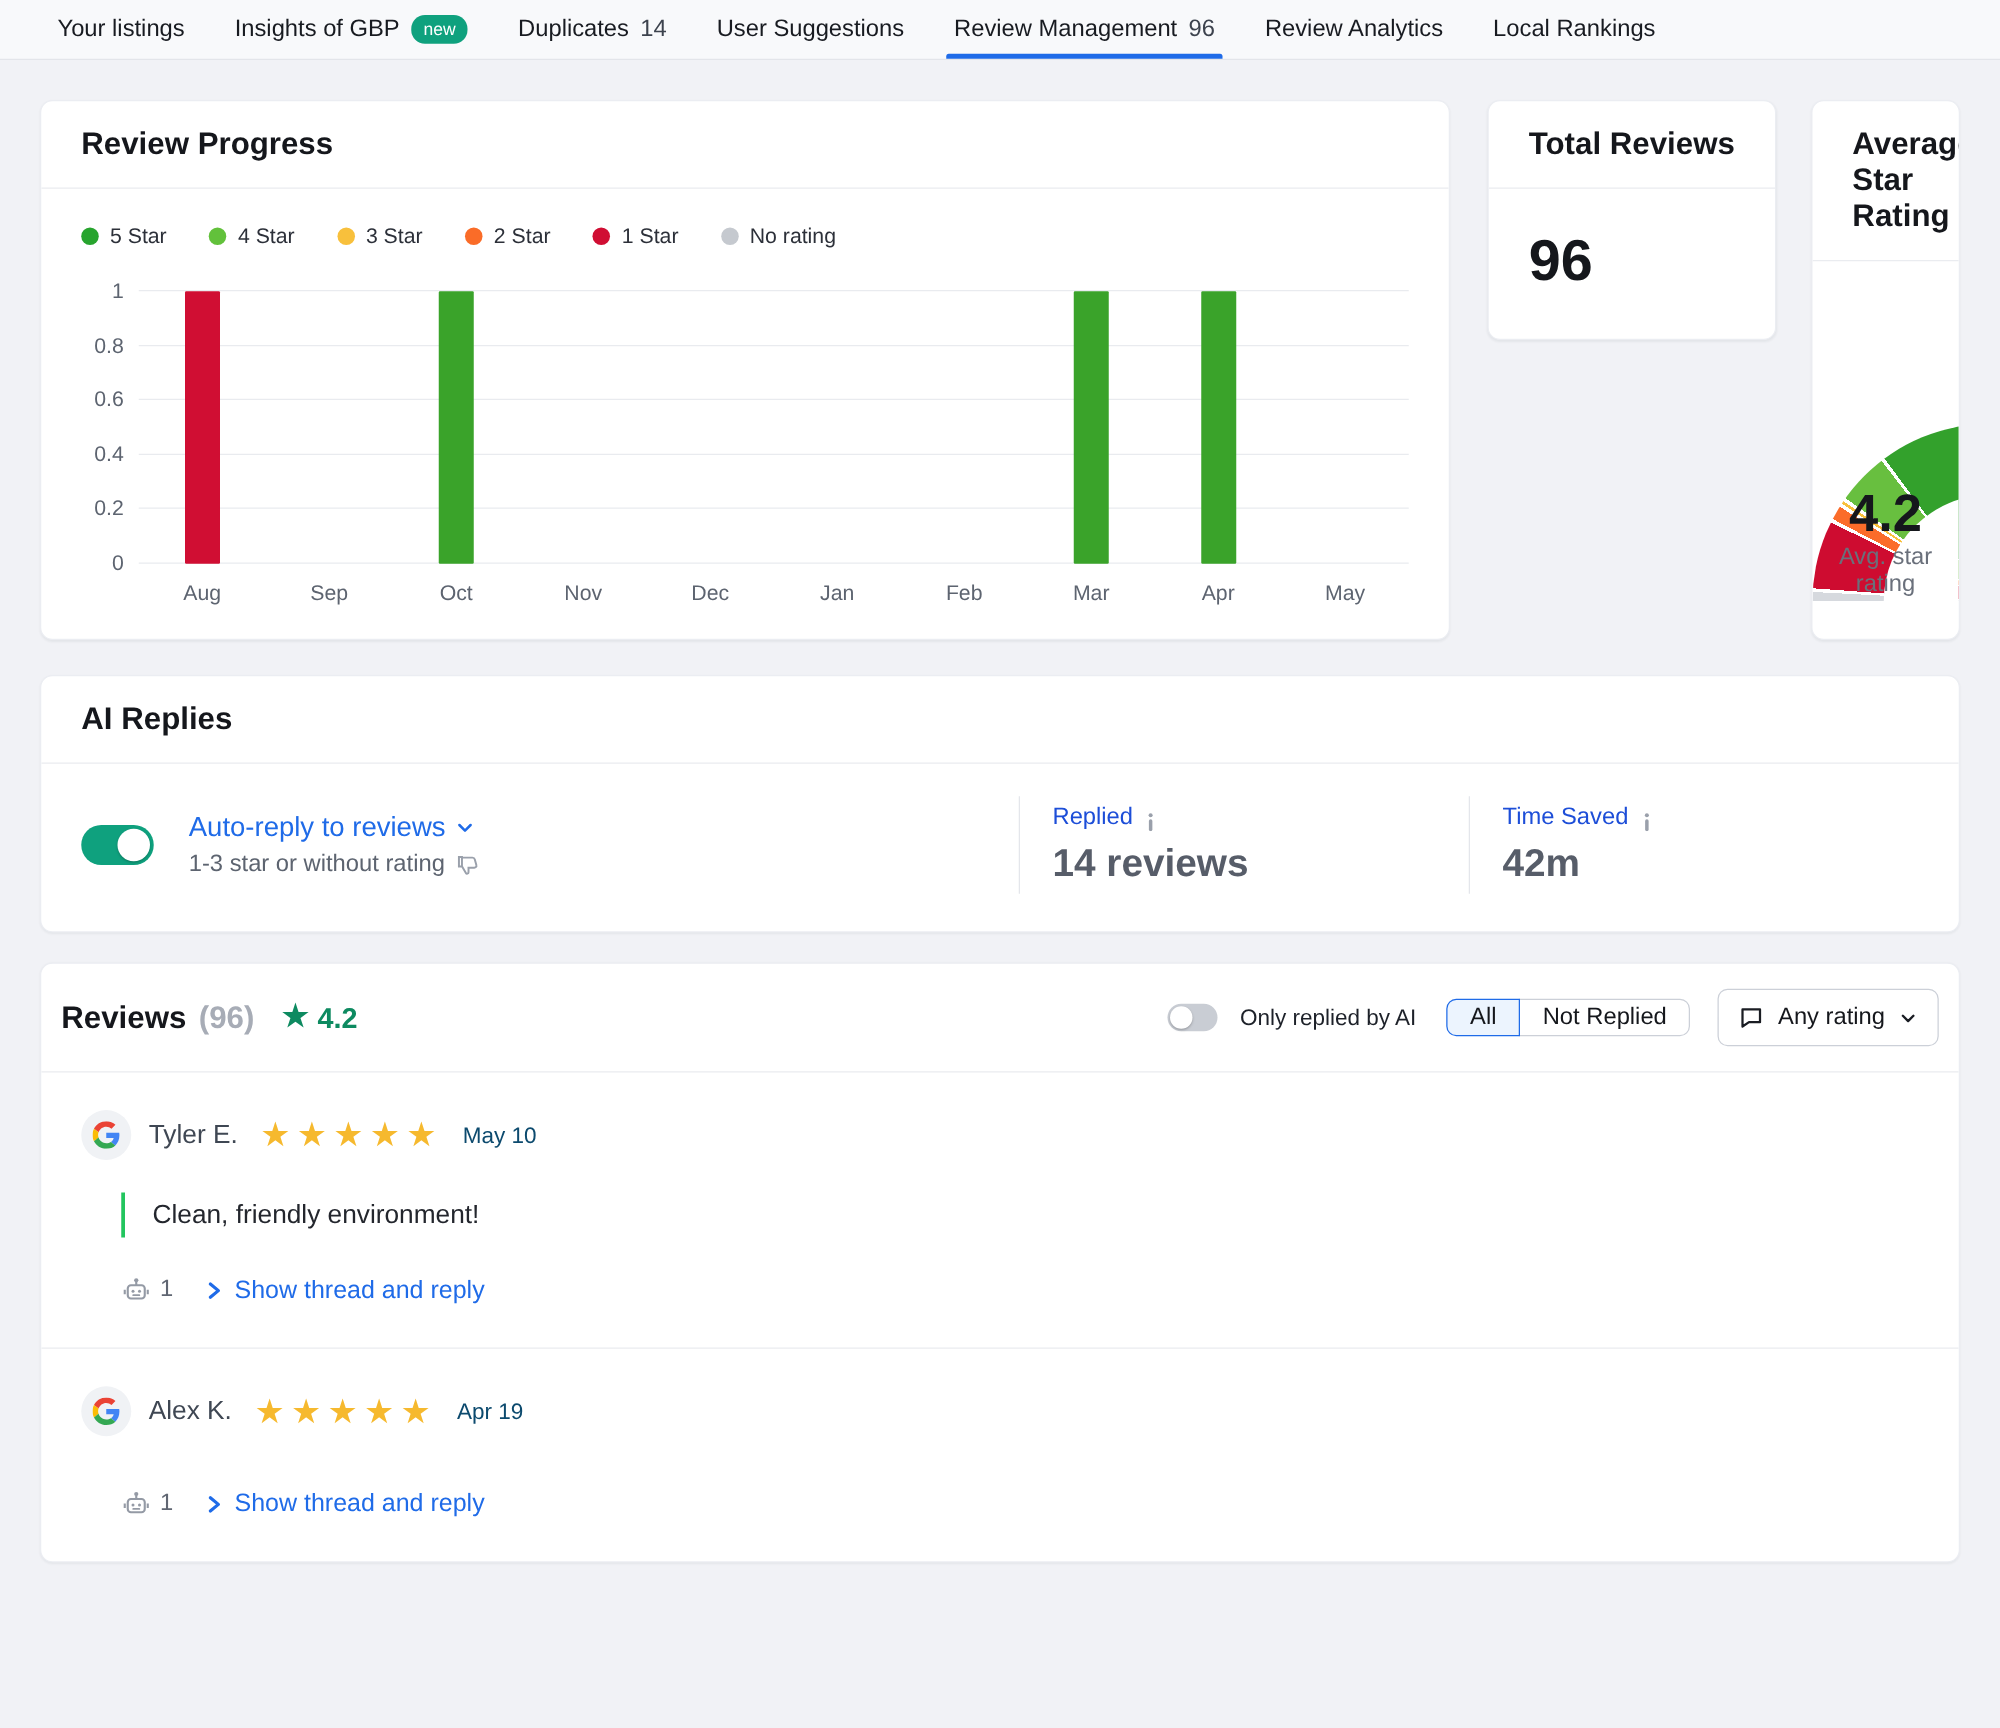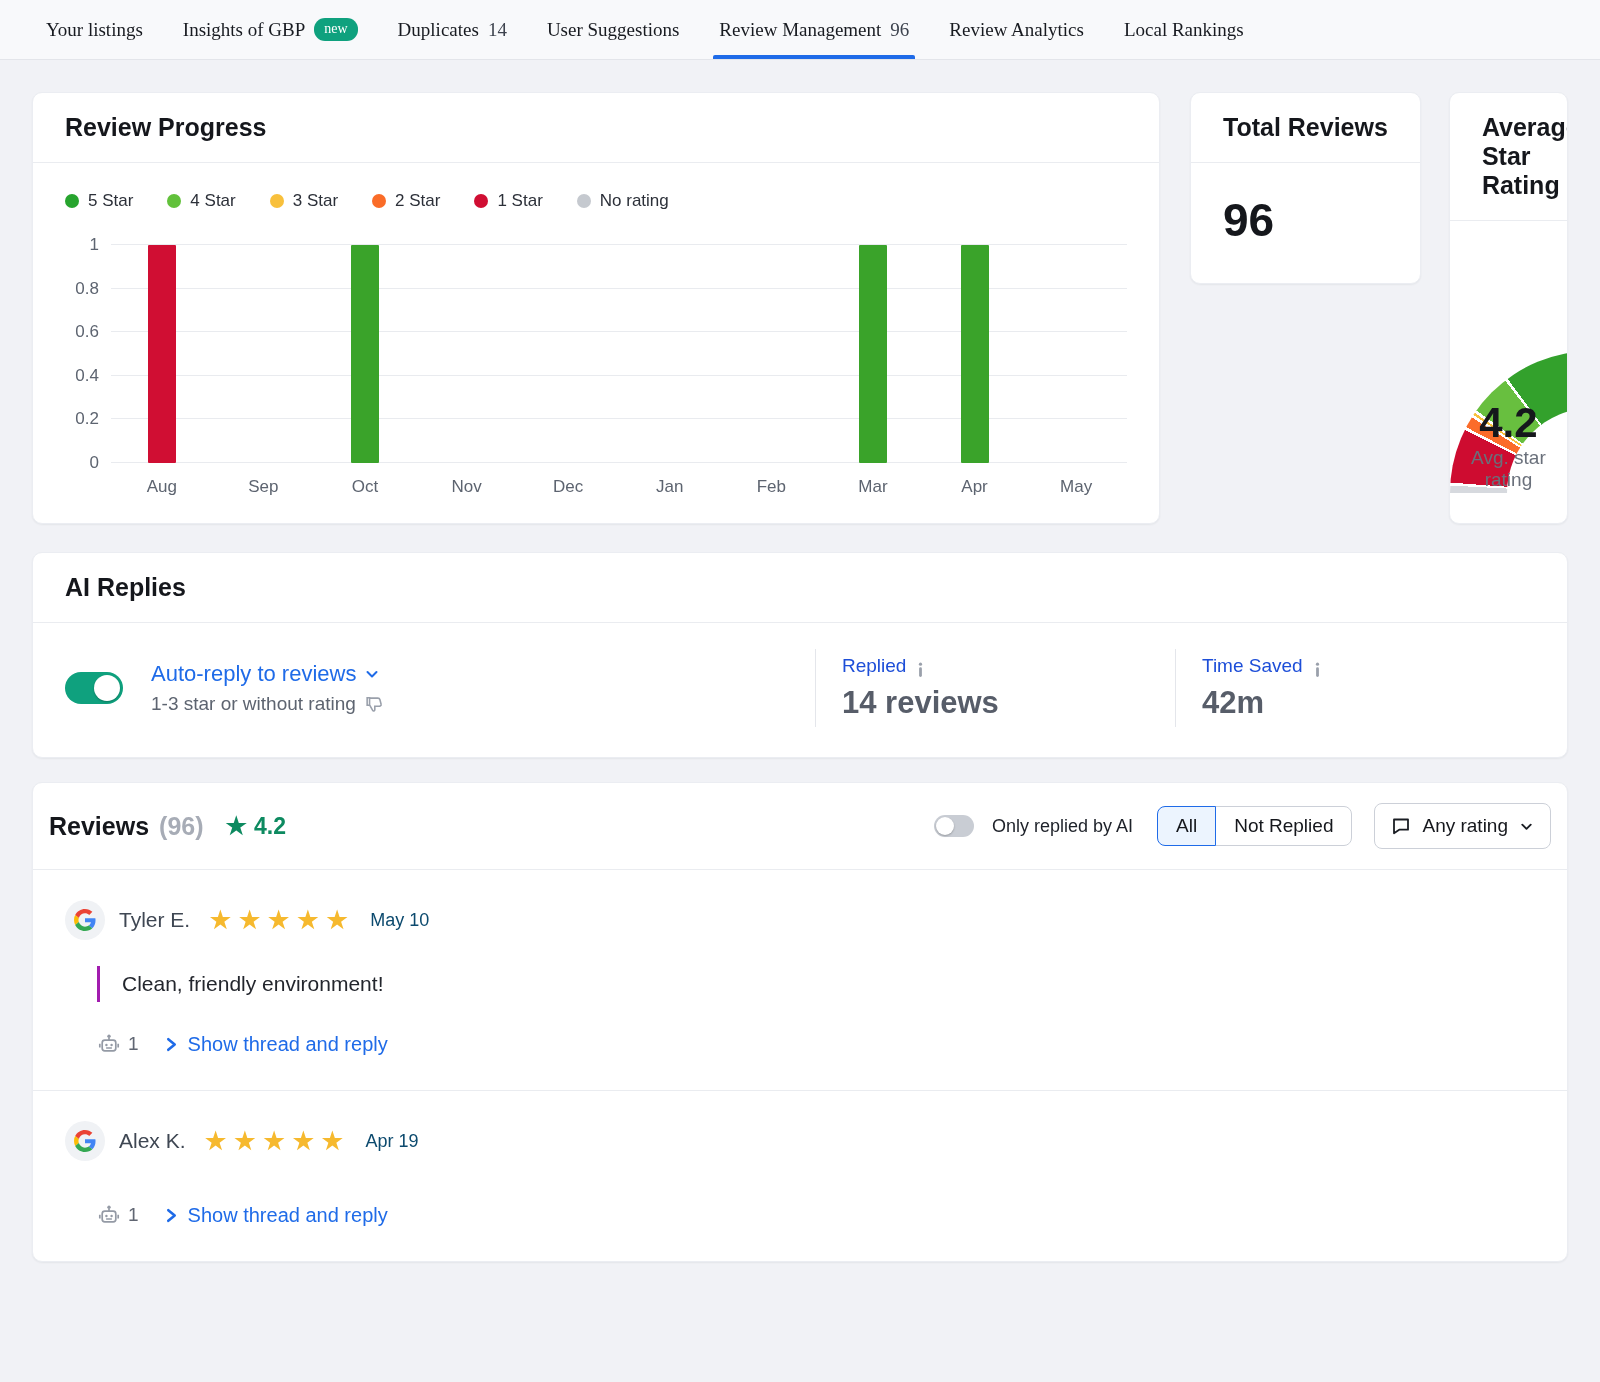--- a/index.html
+++ b/index.html
@@ -1,21 +1,21 @@
 <!DOCTYPE html>
 <html style="--accent: #1f6be8; --teal: #0fa17e; --star: #f6b92e; --rating-green: #0d8a60;"><head>
 <meta charset="utf-8">
 <style>
   * { margin:0; padding:0; box-sizing:border-box; }
   html,body { width:1600px; height:1382px; overflow:hidden; background:#f1f2f6;
     font-family:"Liberation Sans", sans-serif; color:#1d2129; }
 
   
-  .nav { background:#f8f9fb; border-bottom:1px solid #e3e5ea; height:60px;
-    display:flex; align-items:stretch; padding:0 0 0 30px; gap:8px;font-family:Liberation Serif, serif; }
+  .nav { background:#f8f9fb; border-bottom:1px solid #e3e5ea; height:48px;
+    display:flex; align-items:stretch; padding:0 0 0 30px; gap:8px; }
   .nav-tab { display:flex; align-items:center; gap:9px; padding:0 16px; font-size:19px;
     color:#181b21; position:relative; cursor:pointer; white-space:nowrap; }
   .nav-tab .count { color:#3d434e; }
   .nav-tab.active::after { content:""; position:absolute; left:10px; right:10px; bottom:0;
     height:4px; background:var(--accent); border-radius:2px 2px 0 0; }
   .badge-new { background:var(--teal); color:#fff; font-size:14px; padding:3px 10px 4px;
     border-radius:11px; }
 
   
   .content { padding:32px 32px 0; }
@@ -75,38 +75,38 @@
   .rev-count { font-size:25px; font-weight:700; color:#a7acb6; margin-left:10px; }
   .rev-avg { display:flex; align-items:center; gap:7px; margin-left:22px;
     color:var(--rating-green); font-size:23px; font-weight:700; }
   .rev-avg .star { font-size:24px; line-height:1; }
   .rev-filters { margin-left:auto; display:flex; align-items:center; gap:18px; }
   .mini-toggle { width:40px; height:22px; border-radius:11px; background:#c9cdd4; position:relative; cursor:pointer; }
   .mini-toggle .knob { position:absolute; top:2px; left:2px; width:18px; height:18px; border-radius:50%;
     background:#fff; box-shadow:0 1px 2px rgba(0,0,0,.25); }
   .only-ai { font-size:18px; color:#1d2129; margin-right:6px; }
   .segmented { display:flex; }
-  .seg-btn { height:40px; padding:0 18px; display:flex; align-items:center; font-size:19px;
+  .seg-btn { height:30px; padding:0 18px; display:flex; align-items:center; font-size:19px;
     background:#fff; border:1px solid #ccd0d8; color:#15171c; cursor:pointer; }
   .seg-btn.first { border-radius:8px 0 0 8px; }
   .seg-btn.last { border-radius:0 8px 8px 0; }
   .seg-btn.selected { background:#ecf4fe; border:1.5px solid var(--accent); z-index:1; }
   .seg-btn + .seg-btn { margin-left:-1px; }
   .rating-filter { height:46px; margin-left:4px; padding:0 16px; display:flex; align-items:center; gap:11px;
     border:1px solid #ccd0d8; border-radius:8px; background:#fff; font-size:19px; color:#15171c; cursor:pointer; }
 
   .review-item { padding:30px 32px 34px; }
   .review-item + .review-item { border-top:1px solid #eaecf0; }
   .ri-head { display:flex; align-items:center; }
   .avatar { width:40px; height:40px; border-radius:50%; background:#f0f2f5; display:flex;
     align-items:center; justify-content:center; flex:none; }
   .ri-author { font-size:21px; color:#3f4753; margin:0 18px 0 14px; }
   .stars { color:var(--star); font-size:27px; letter-spacing:5px; line-height:1; }
   .ri-date { font-size:18px; color:#0c4a6e; margin-left:16px; }
-  .ri-quote { margin:26px 0 0 32px; border-left:3px solid #a21caf; padding:6px 0 6px 22px;
+  .ri-quote { margin:26px 0 0 32px; border-left:3px solid #22c55e; padding:6px 0 6px 22px;
     font-size:21px; color:#23262d; }
   .ri-actions { display:flex; align-items:center; margin:30px 0 0 32px; gap:26px; }
   .ai-count { display:flex; align-items:center; gap:7px; font-size:19px; color:#606672; }
   .thread-link { display:flex; align-items:center; gap:10px; color:var(--accent); font-size:20px; cursor:pointer; }
 
   .icon { display:inline-flex; flex:none; }
 </style>
 </head>
 <body>
 

